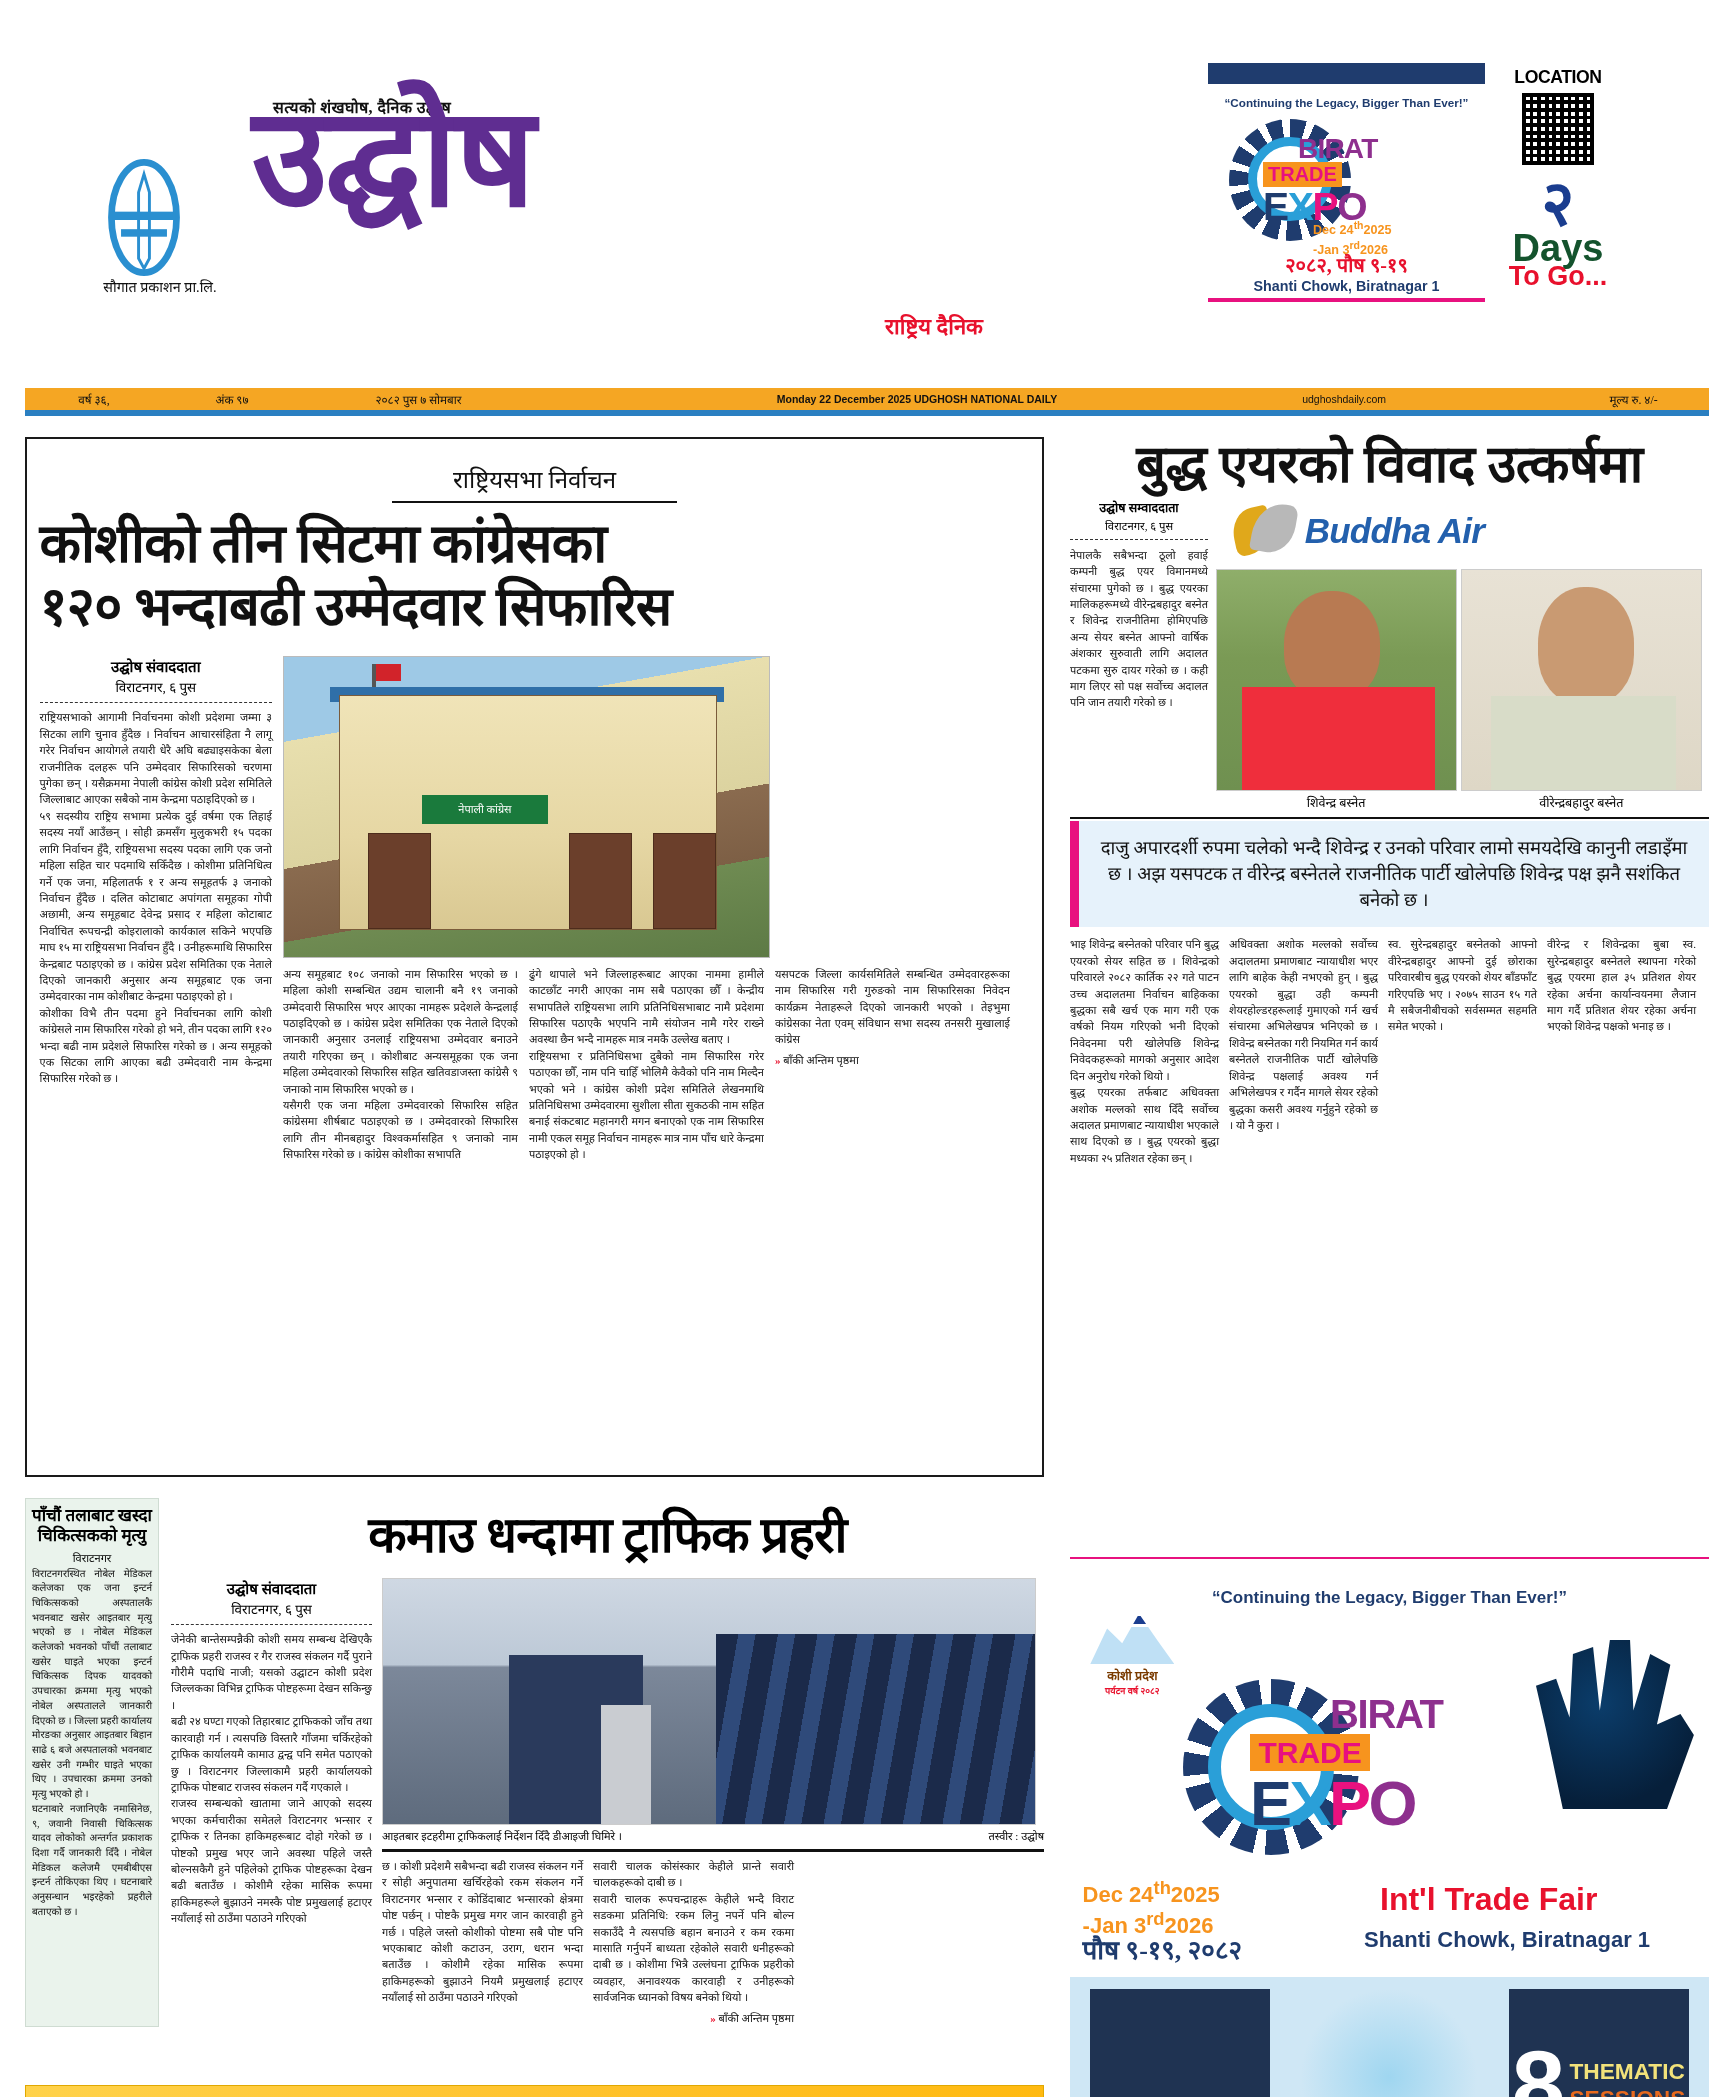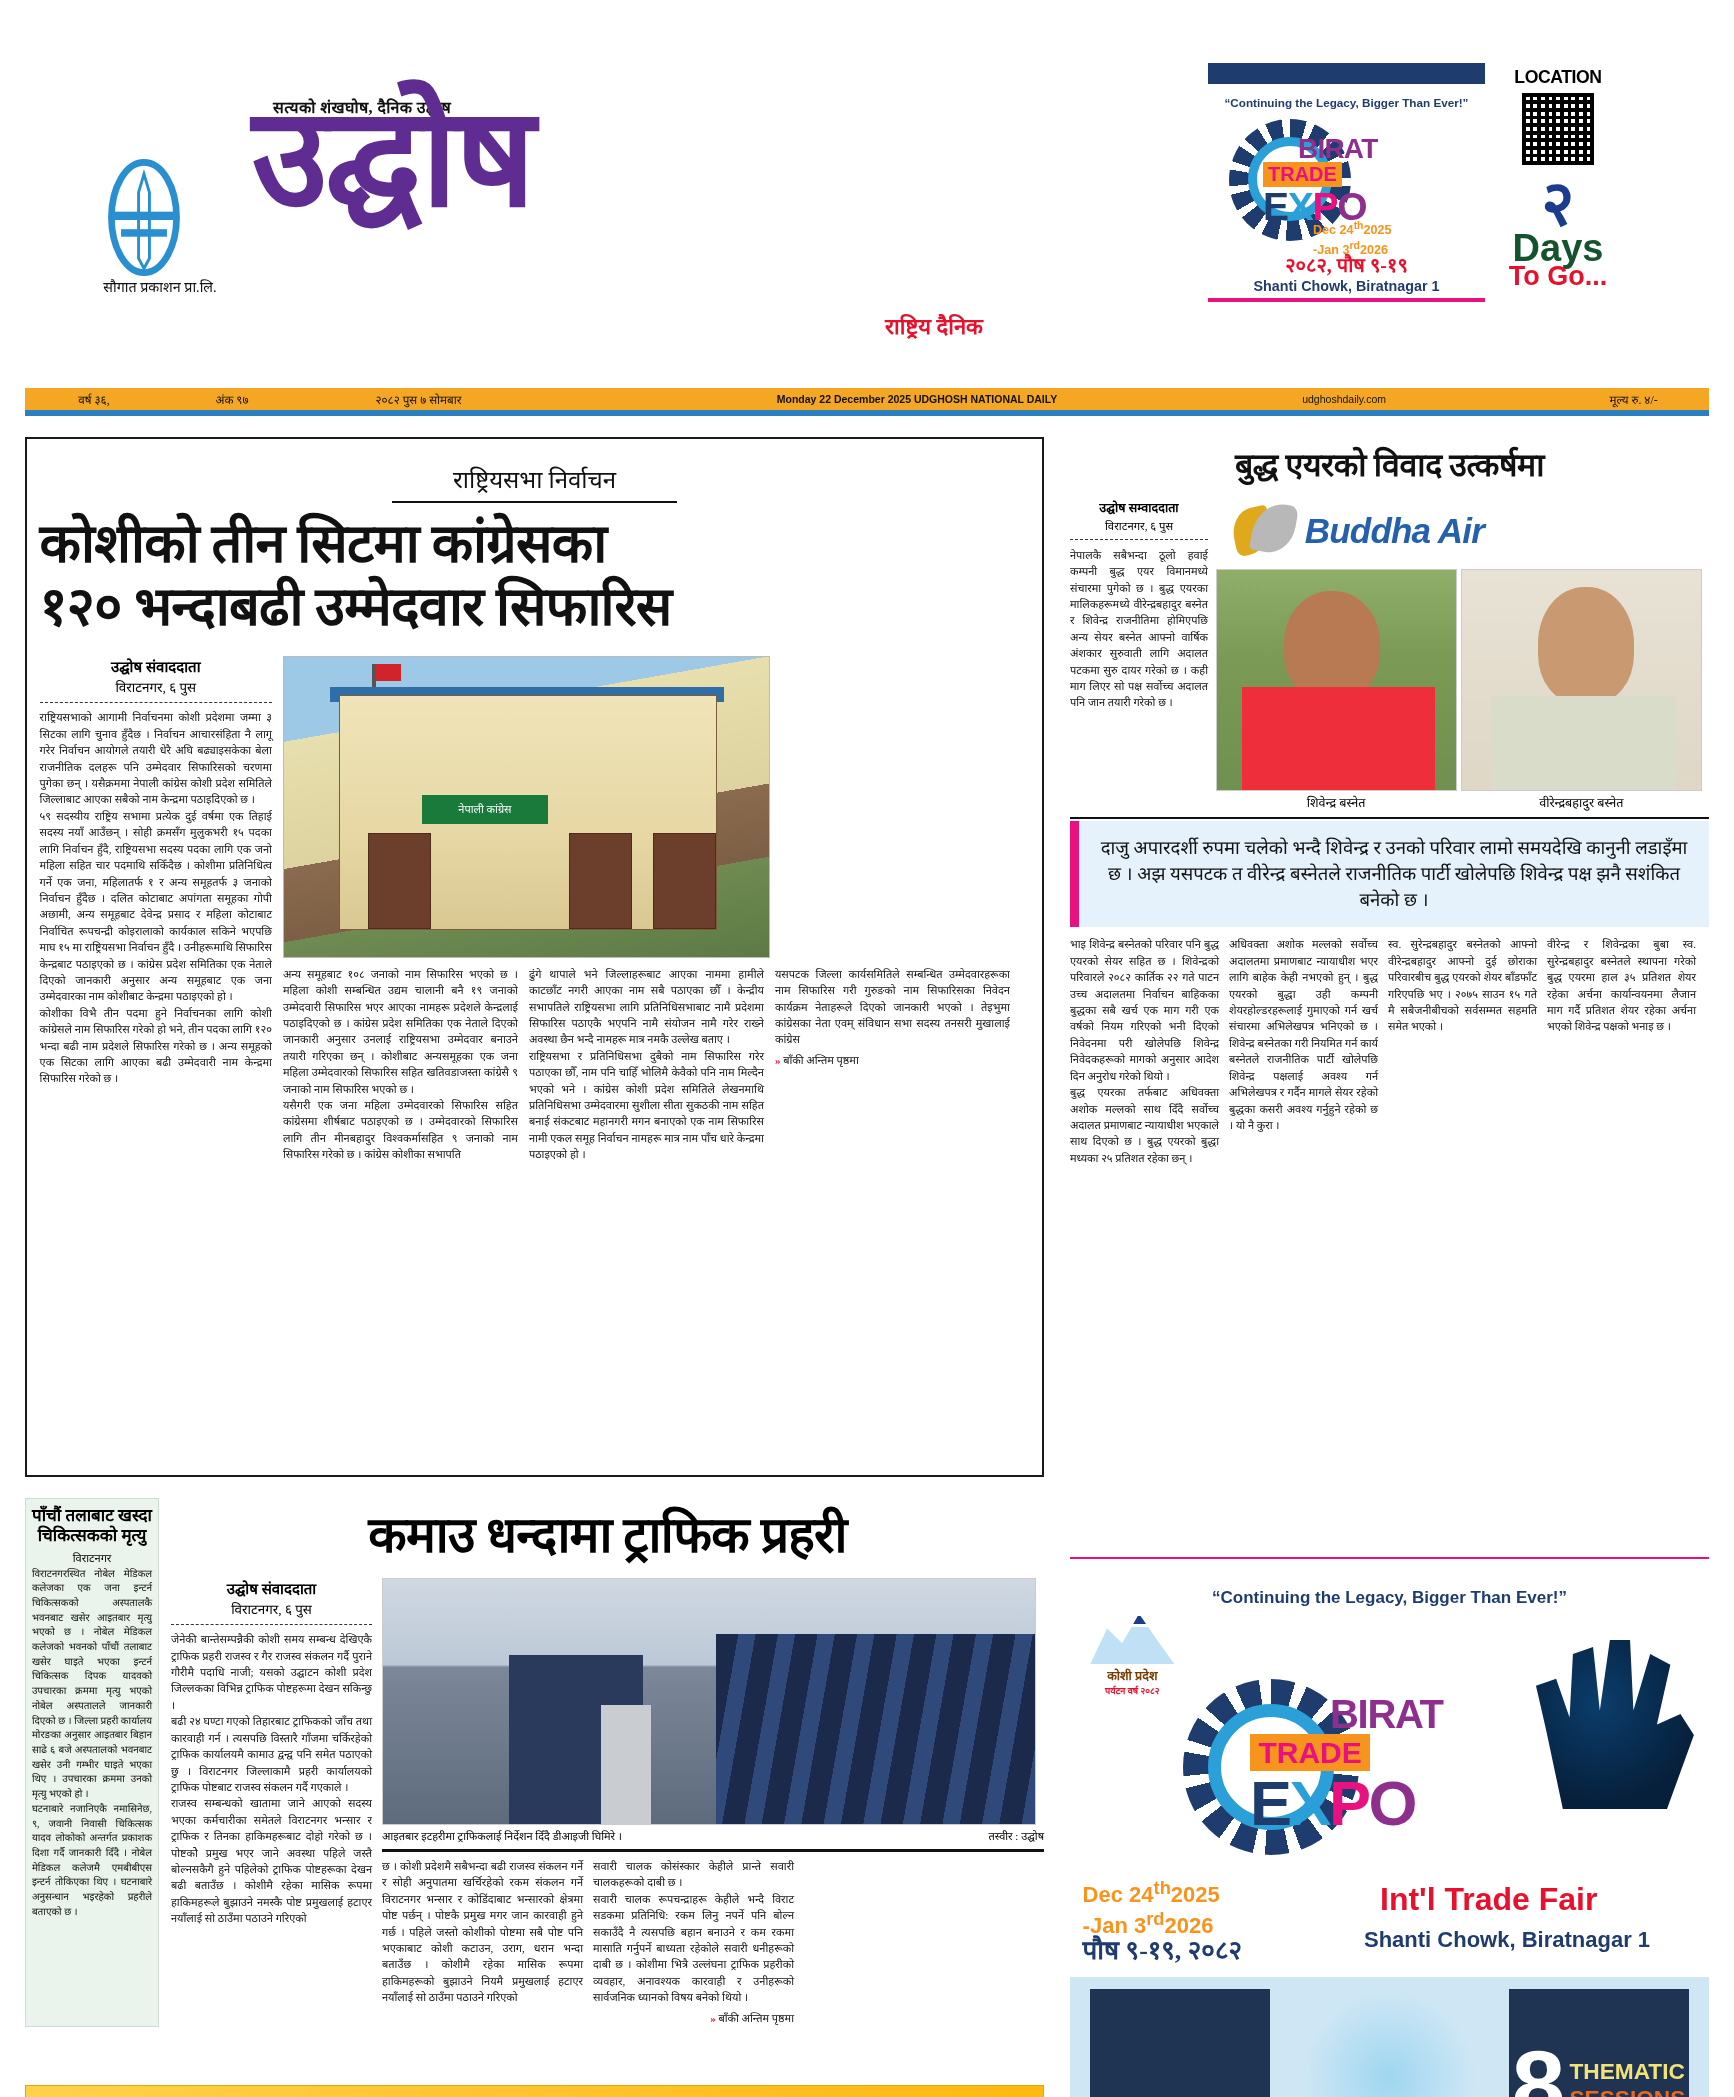--- a/index.html
+++ b/index.html
@@ -157,21 +157,21 @@
   }
   .lead-photo .win { position:absolute; background:#6b3f2b; border:1.7px solid #4d2c1c; }
   .lead-photo .flag { position:absolute; left:88px; top:6.7px; width:4.2px; height:50px; background:#555;}
   .lead-photo .flagcloth{ position:absolute; left:92px; top:6.7px; width:25px; height:17px; background:#d2232a;}
 
   .cont-marker { color:#e8112d; font-weight:bold; }
 
   
   .right-col { position:absolute; left:1045px; top:12.6px; width:639px; }
   .ra-head {
-    font-size:32px; font-weight:bold; text-align:center; color:#111;
+    font-size:52px; font-weight:bold; text-align:center; color:#111;
     letter-spacing:-0.4px; line-height:46px; padding:5.9px 0 11px;
   }
   .ra-top { display:flex; gap:7.6px; }
   .ra-lcol { width:138px; }
   .ra-rcol { width:491px; }
   .ba-logo { display:flex; align-items:center; gap:9.2px; height:63px; padding-left:17px;}
   .ba-bird { width:63px; height:55px; position:relative; }
   .ba-bird .w1 { position:absolute; left:0; top:4.2px; width:38px; height:46px;
       background:#e0a81b; border-radius:60% 10% 70% 20%; transform:rotate(-12deg);}
   .ba-bird .w2 { position:absolute; left:20px; top:0; width:42px; height:50px;

